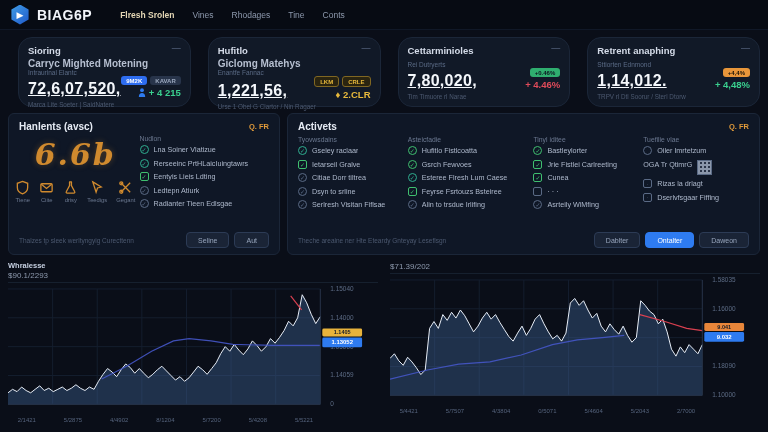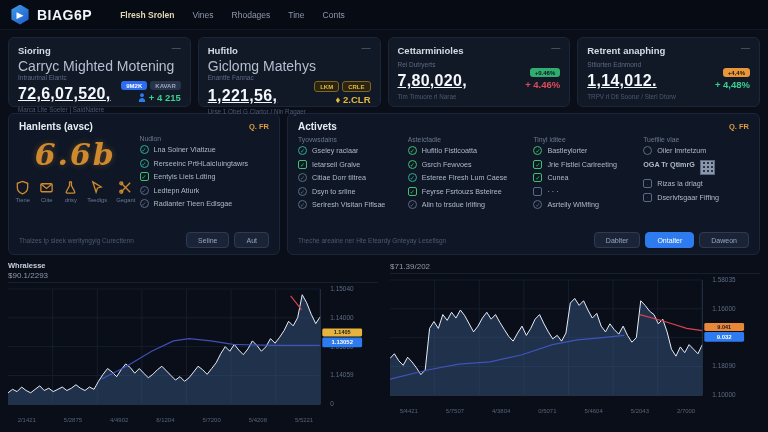--- a/index.html
+++ b/index.html
@@ -37,27 +37,27 @@
     color:#aab6c9; font-size:8px;
   }
   .clip-icon { width:12px; height:15px; border:1.4px solid #cfd6e4; border-radius:2px; position:relative; background:transparent; }
   .clip-icon::before { content:""; position:absolute; top:-3px; left:2px; width:5px; height:3px; border:1.4px solid #cfd6e4; border-bottom:none; border-radius:2px 2px 0 0; }
   .sq-icon { width:15px; height:15px; border-radius:3px; background:#1a2436; }
   .avatar { width:17px; height:17px; border-radius:50%; background:radial-gradient(circle at 35% 30%,#4a5c76,#222e42); position:relative; }
   .avatar .badge { position:absolute; top:-3px; right:-3px; width:8px; height:8px; border-radius:50%; background:#e8b33c; border:1px solid #070b13; }
   
   .cards { display:flex; gap:7px; padding:7px 8px 0 8px; }
   .card {
-    flex:1; background:#111927; border:1px solid #1b2638; border-radius:6px;
-    padding:7px 9px 6px 9px; height:70px; display:flex; flex-direction:column; position:relative;
+    flex:1; background:#111927; border:1px solid #1b2638; border-radius:14px;
+    padding:7px 9px 6px 9px; height:70px; display:flex; flex-direction:column; position:relative;margin-left:10px;
   }
   .card-head { display:flex; justify-content:space-between; align-items:flex-start; }
   .card-title { font-size:9.5px; font-weight:bold; color:#d4dbe8; }
   .minimize { color:#5a6a85; font-size:9px; line-height:6px; cursor:pointer; }
-  .card-sub { font-size:14px; font-weight:normal; color:#b6bfd0; margin-top:2px; }
+  .card-sub { font-size:10px; font-weight:bold; color:#b6bfd0; margin-top:2px; }
   .card-label { font-size:6.5px; color:#5a6a85; margin-top:auto; }
   .value-row { display:flex; align-items:flex-end; justify-content:space-between; }
   .card-value { font-size:16px; font-weight:bold; color:#f4f7fb; letter-spacing:0.3px;text-decoration:underline; }
   .val-right { display:flex; flex-direction:column; align-items:flex-end; gap:2px; }
   .badges { display:flex; gap:3px; }
   .badge-chip { font-size:6px; font-weight:bold; padding:1.5px 5px; border-radius:3px; }
   .change { font-size:9.5px; font-weight:bold; display:flex; align-items:center; gap:3px; }
   .card-footer { font-size:6.3px; color:#4c5970; margin-top:3px; }
   .card1 .b1 { background:#2e6df0; color:#fff; }
   .card1 .b2 { background:#28344a; color:#9aa7bd; }
@@ -384,21 +384,21 @@
             <span class="check-label">Asrteily WiMfing</span>
           </div>
       </div>
       <div>
         <div class="list-header">Tuefilie vlae</div>
         <div class="check-item">
             <span class="check-ico gray"></span>
             <span class="check-label">Oiler Imrtetzum</span>
           </div>
         <div class="check-item qr-row">
-          <span class="check-label" style="white-space:normal;max-width:52px;font-weight:bold;">OGA Tr QtimrG</span>
+          <span class="check-label" style="white-space:normal;max-width:52px;">OGA Tr QtimrG</span>
           <span class="qr"></span>
         </div>
         <div class="check-item">
             <span class="check-ico gray square">·</span>
             <span class="check-label">Rizas la drlagt</span>
           </div>
         <div class="check-item">
             <span class="check-ico gray square">·</span>
             <span class="check-label">Dserlvfsgaar Fiffing</span>
           </div>

